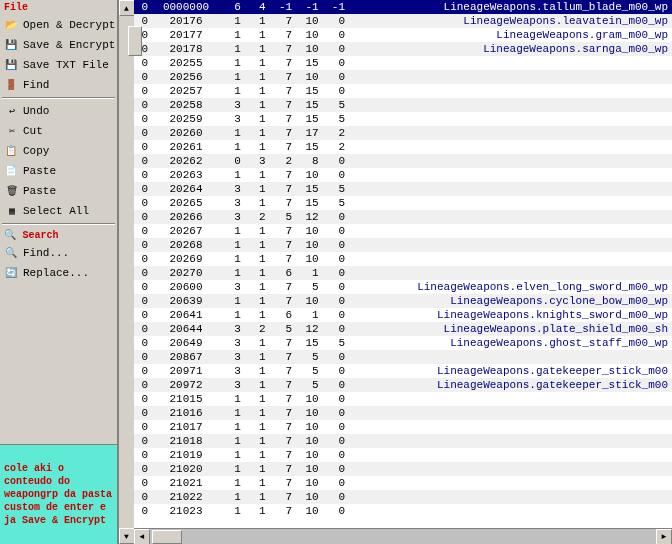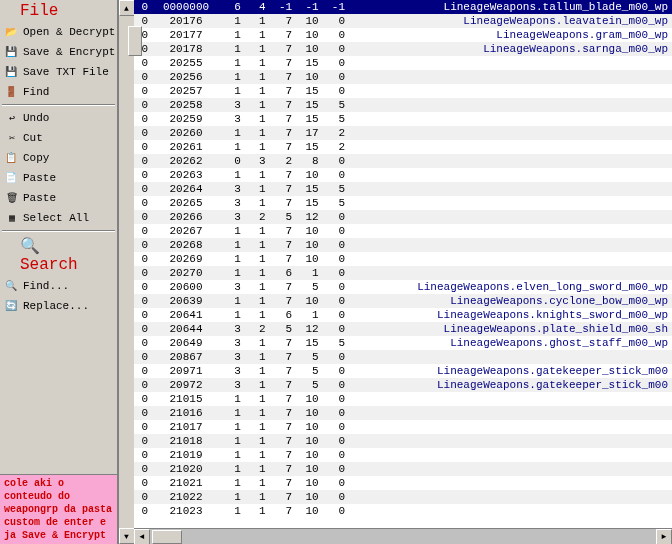--- a/index.html
+++ b/index.html
@@ -19,24 +19,24 @@
       min-width: 118px;
       background: #d4d0c8;
       border-right: 1px solid #808080;
       display: flex;
       flex-direction: column;
       height: 100%;
       overflow: hidden;
     }
 
     .menu-section-label {
-      font-weight: normal;
+      font-weight: bold;
       color: #cc0000;
-      font-size: 16px;
-      padding: 2px 20px;
+      font-size: 10px;
+      padding: 2px 4px;
       cursor: default;
     }
 
     .menu-item {
       display: flex;
       align-items: center;
       padding: 2px 4px;
       font-size: 11px;
       cursor: pointer;
       user-select: none;
@@ -56,23 +56,23 @@
 
     .separator {
       border-top: 1px solid #808080;
       border-bottom: 1px solid #ffffff;
       margin: 2px 2px;
     }
 
     
     .status-bar {
       margin-top: auto;
-      background: #f9a8d4;
+      background: #5eead4;
       border-top: 1px solid #808080;
-      padding: 2px 4px;
+      padding: 17px 4px;
       font-size: 10px;
       color: #cc0000;
       font-weight: bold;
       word-break: break-word;
       line-height: 1.3;
     }
 
     
     #main {
       flex: 1;

